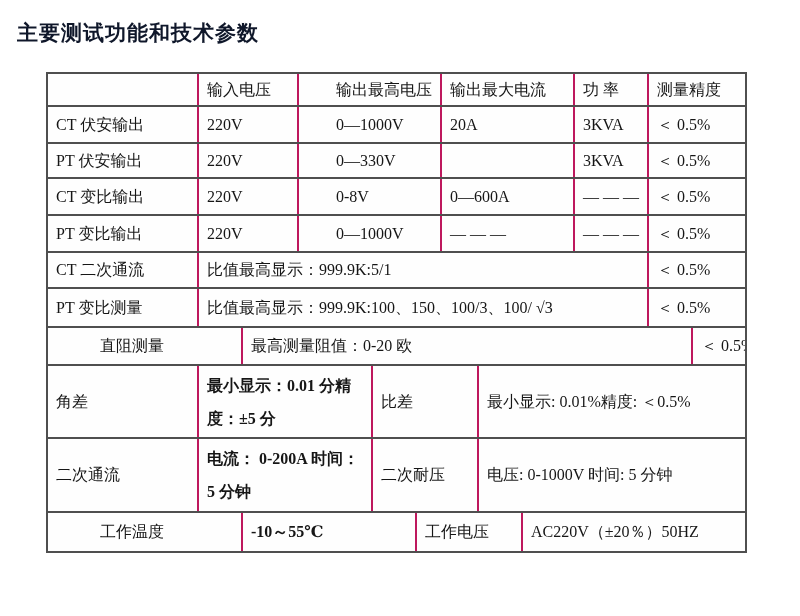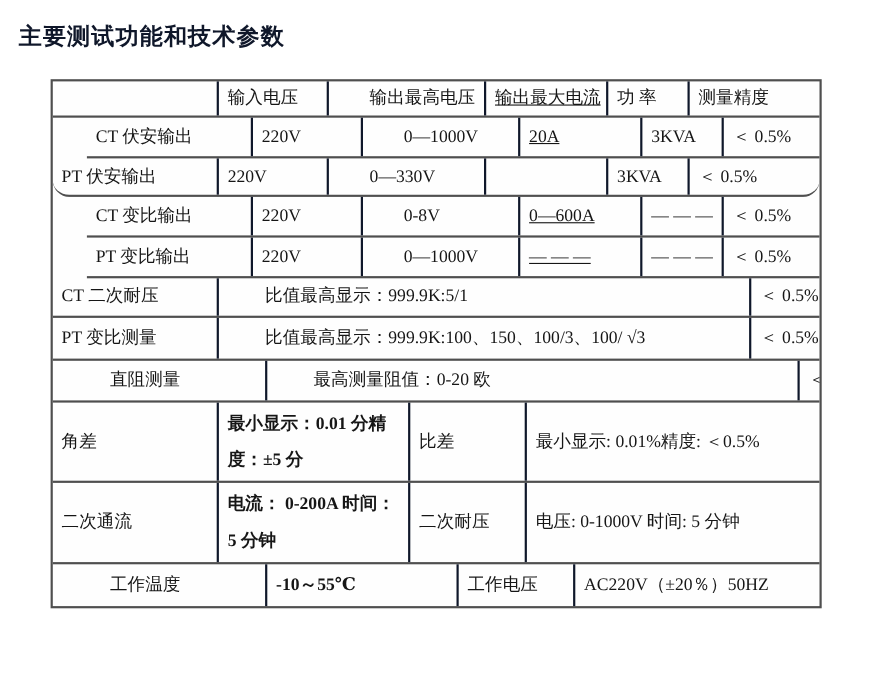--- a/index.html
+++ b/index.html
@@ -28,48 +28,48 @@
     width: 701px;
     border: 2px solid #4f4f4f;
     background: #fefefe;
   }
   .row {
     display: flex;
     border-bottom: 2px solid #4f4f4f;
   }
   .row:last-child { border-bottom: none; }
   .cell {
-    border-right: 2px solid #0f172a;
+    border-right: 2px solid #be185d;
     display: flex;
     align-items: center;
     padding: 0 8px;
     font-size: 16px;
     white-space: nowrap;
     overflow: hidden;
     line-height: 1.2;
   }
   .cell:last-child { border-right: none; flex: 1; }
   .cell.wrap { white-space: normal; line-height: 33px; overflow: visible; }
   
   .c1 { width: 151px; }
   .c2 { width: 100px; }
   .c3 { width: 143px; padding-left: 37px; }
-  .c4 { width: 111px; text-decoration: underline; }
+  .c4 { width: 133px; }
   .c5 { width: 74px; }
   
-  .cspan { width: 450px; margin-left: 34px; }
+  .cspan { width: 450px; }
   
   .ca { width: 151px; }
   .cb { width: 174px; font-weight: bold; }
   .cc { width: 106px; }
   
   .h33 { height: 33px; }
-  .h35 { height: 35px; border-radius: 15px; }
+  .h35 { height: 35px; }
   .h36 { height: 36px; }
-  .h37 { height: 37px; margin-left: 31px; }
+  .h37 { height: 37px; }
   .h38 { height: 38px; padding-left: 44px; }
   .h39 { height: 39px; }
   .h73 { height: 73px; }
   .h74 { height: 74px; }
 </style>
 </head>
 <body>
 
 <div class="page-title">主要测试功能和技术参数</div>
 
@@ -114,21 +114,21 @@
   <div class="row h37">
     <div class="cell c1">PT 变比输出</div>
     <div class="cell c2">220V</div>
     <div class="cell c3">0—1000V</div>
     <div class="cell c4">— — —</div>
     <div class="cell c5">— — —</div>
     <div class="cell">＜ 0.5%</div>
   </div>
 
   <div class="row h36">
-    <div class="cell c1">CT 二次耐压</div>
+    <div class="cell c1">CT 二次通流</div>
     <div class="cell cspan">比值最高显示：999.9K:5/1</div>
     <div class="cell">＜ 0.5%</div>
   </div>
 
   <div class="row h39">
     <div class="cell c1">PT 变比测量</div>
     <div class="cell cspan">比值最高显示：999.9K:100、150、100/3、100/ √3</div>
     <div class="cell">＜ 0.5%</div>
   </div>
 

